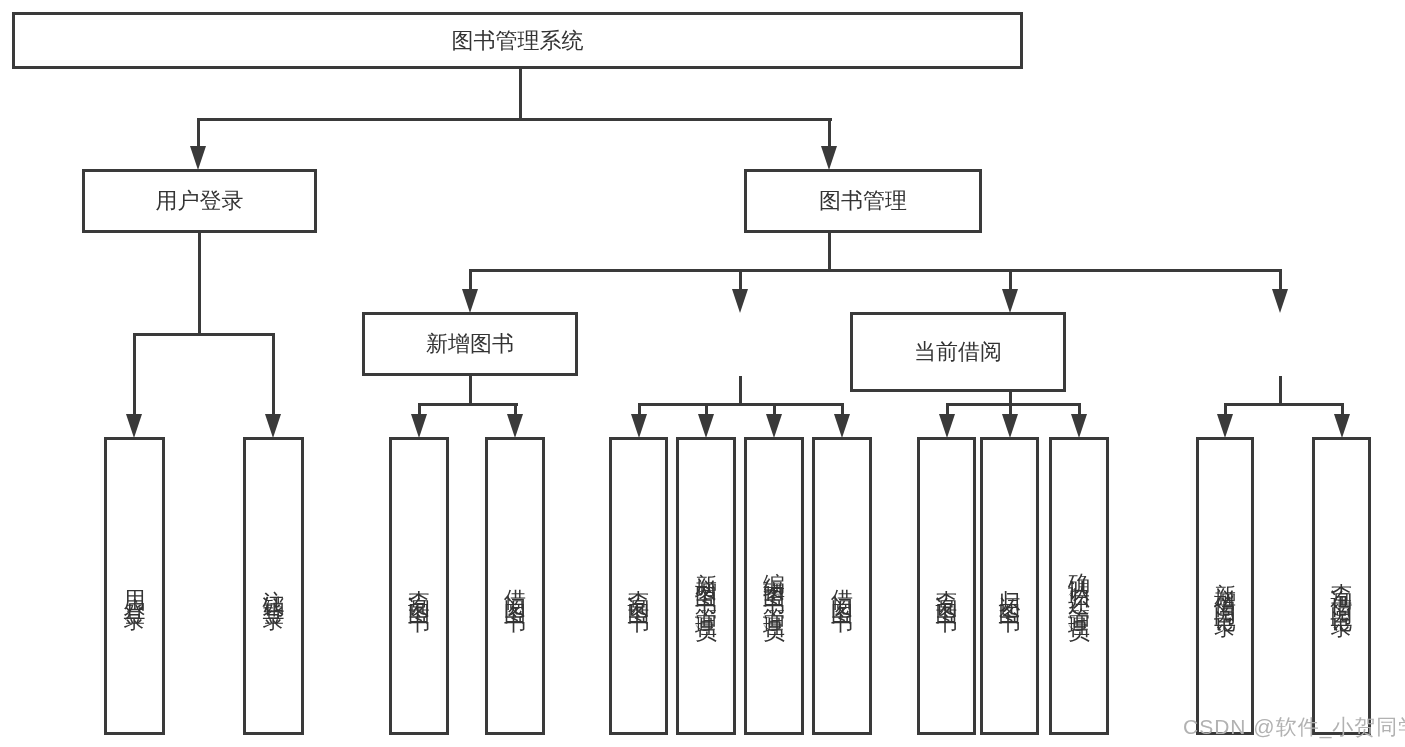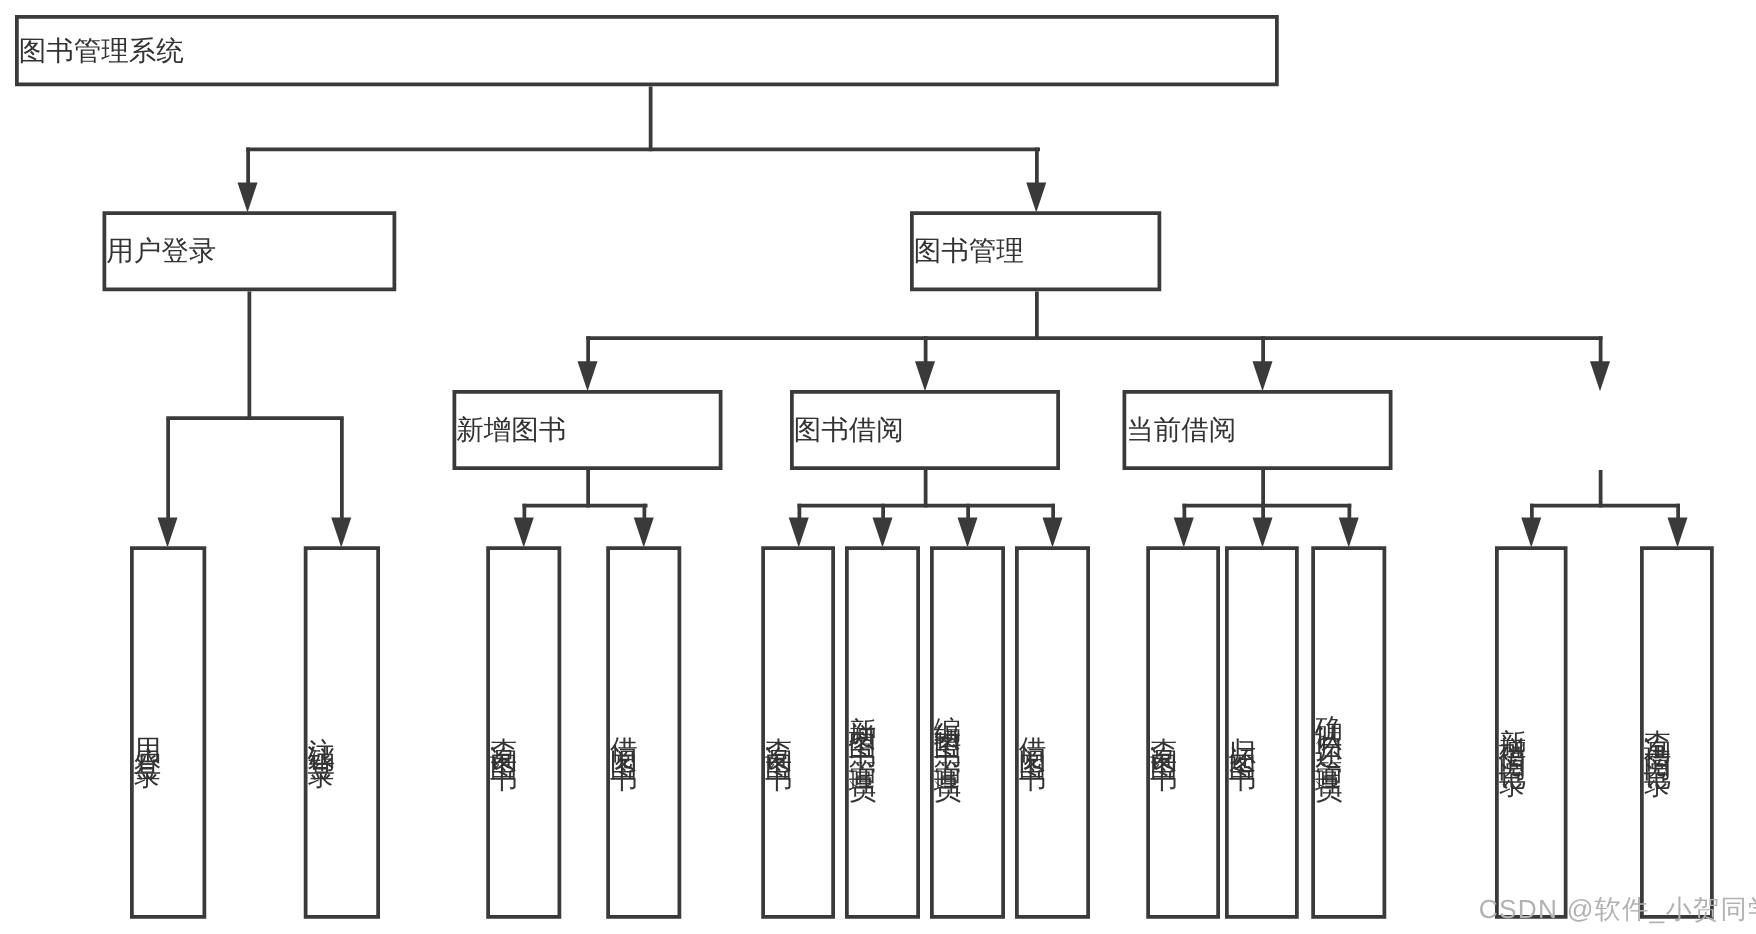--- a/index.html
+++ b/index.html
@@ -9,21 +9,21 @@
     background:#ffffff;
     overflow:hidden;
     font-family:"Liberation Sans","DejaVu Sans",sans-serif;
   }
   
   .node{
     position:absolute;
     box-sizing:border-box;
     background:#ffffff;
     border:3px solid #3a3a3a;
-    display:flex;align-items:center;justify-content:flex-start;
+    display:flex;align-items:center;justify-content:center;
     color:#333333;
     font-size:22px;
     z-index:2;
   }
   .node .lbl{white-space:nowrap;}
   .leaf .vtext{
     writing-mode:vertical-rl;
     text-orientation:mixed;
     letter-spacing:7px;
     line-height:1;
@@ -63,21 +63,21 @@
   <div class="vl" style="left:519px;top:69px;height:52px"></div>
   <div class="hl" style="left:197px;top:118px;width:635px"></div>
   <div class="vl" style="left:197px;top:118px;height:30px"></div>
   <div class="vl" style="left:828px;top:118px;height:30px"></div>
   <div class="arrow" style="left:190px;top:146px"></div>
   <div class="arrow" style="left:821px;top:146px"></div>
 
   <div class="node" style="left:82px;top:169px;width:235px;height:64px">
     <span class="lbl">用户登录</span>
   </div>
-  <div class="node" style="left:728px;top:169px;width:201px;height:64px">
+  <div class="node" style="left:744px;top:169px;width:238px;height:64px">
     <span class="lbl">图书管理</span>
   </div>
 
   <div class="vl" style="left:198px;top:233px;height:103px"></div>
   <div class="hl" style="left:133px;top:333px;width:142px"></div>
   <div class="vl" style="left:133px;top:335px;height:80px"></div>
   <div class="vl" style="left:272px;top:335px;height:80px"></div>
   <div class="arrow" style="left:126px;top:414px"></div>
   <div class="arrow" style="left:265px;top:414px"></div>
 
@@ -88,24 +88,21 @@
   <div class="vl" style="left:1009px;top:269px;height:22px"></div>
   <div class="vl" style="left:1279px;top:269px;height:22px"></div>
   <div class="arrow" style="left:462px;top:289px"></div>
   <div class="arrow" style="left:732px;top:289px"></div>
   <div class="arrow" style="left:1002px;top:289px"></div>
   <div class="arrow" style="left:1272px;top:289px"></div>
 
   <div class="node" style="left:362px;top:312px;width:216px;height:64px">
     <span class="lbl">新增图书</span>
   </div>
-  <div class="node" style="left:632px;top:312px;width:216px;height:64px">
-    <span class="lbl">图书借阅</span>
-  </div>
-  <div class="node" style="left:898px;top:312px;width:216px;height:64px">
+  <div class="node" style="left:850px;top:312px;width:216px;height:80px">
     <span class="lbl">当前借阅</span>
   </div>
 
   <div class="vl" style="left:469px;top:376px;height:30px"></div>
   <div class="hl" style="left:418px;top:403px;width:100px"></div>
   <div class="vl" style="left:418px;top:403px;height:14px"></div>
   <div class="vl" style="left:514px;top:403px;height:14px"></div>
   <div class="arrow" style="left:411px;top:414px"></div>
   <div class="arrow" style="left:507px;top:414px"></div>
 

